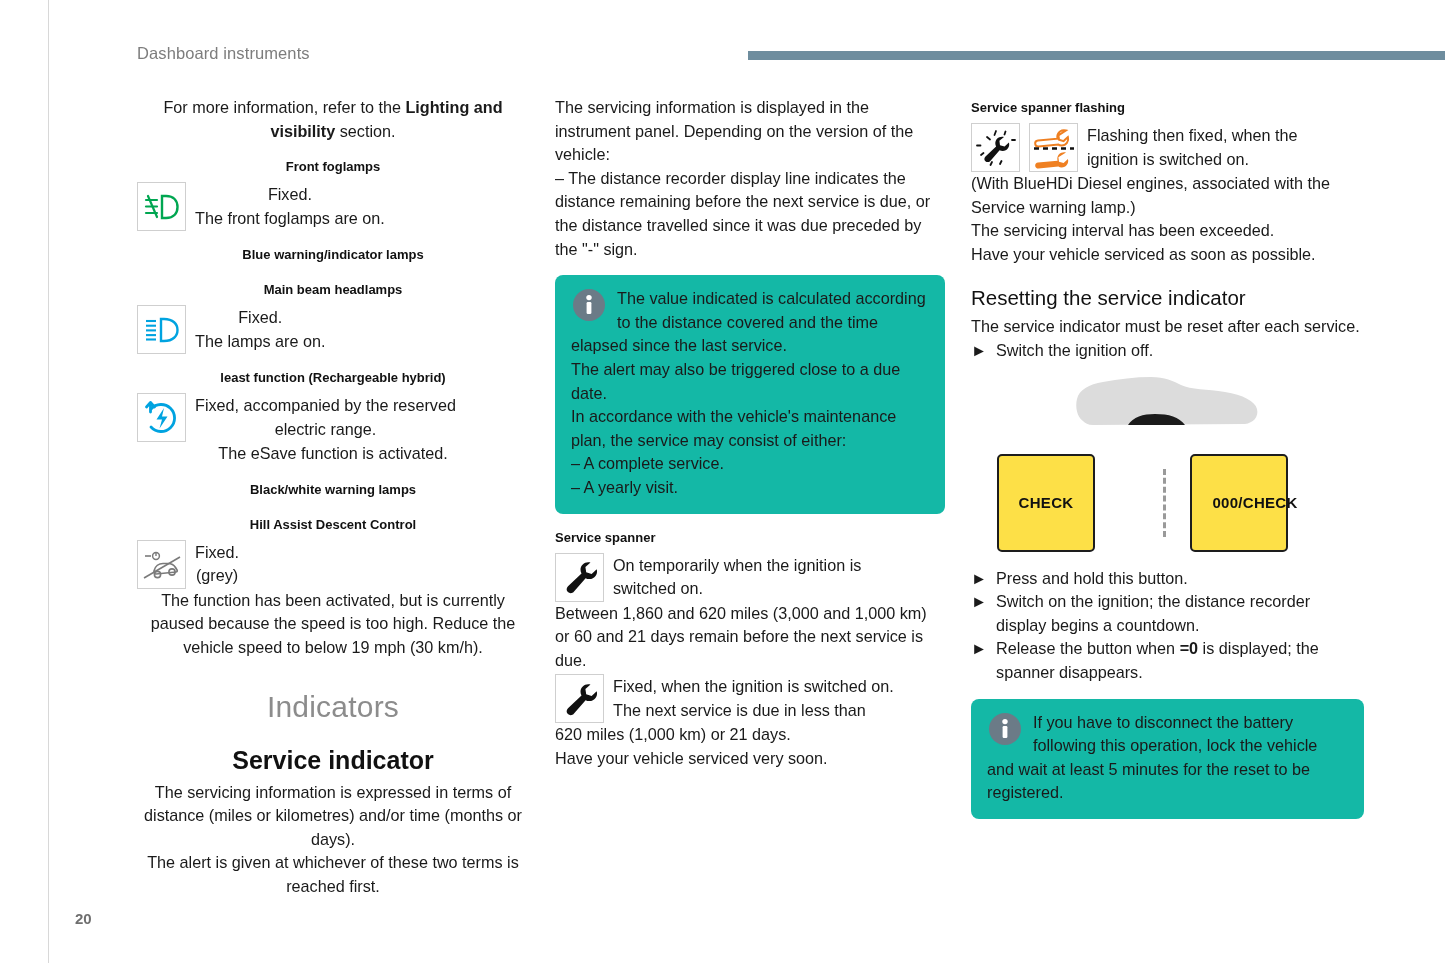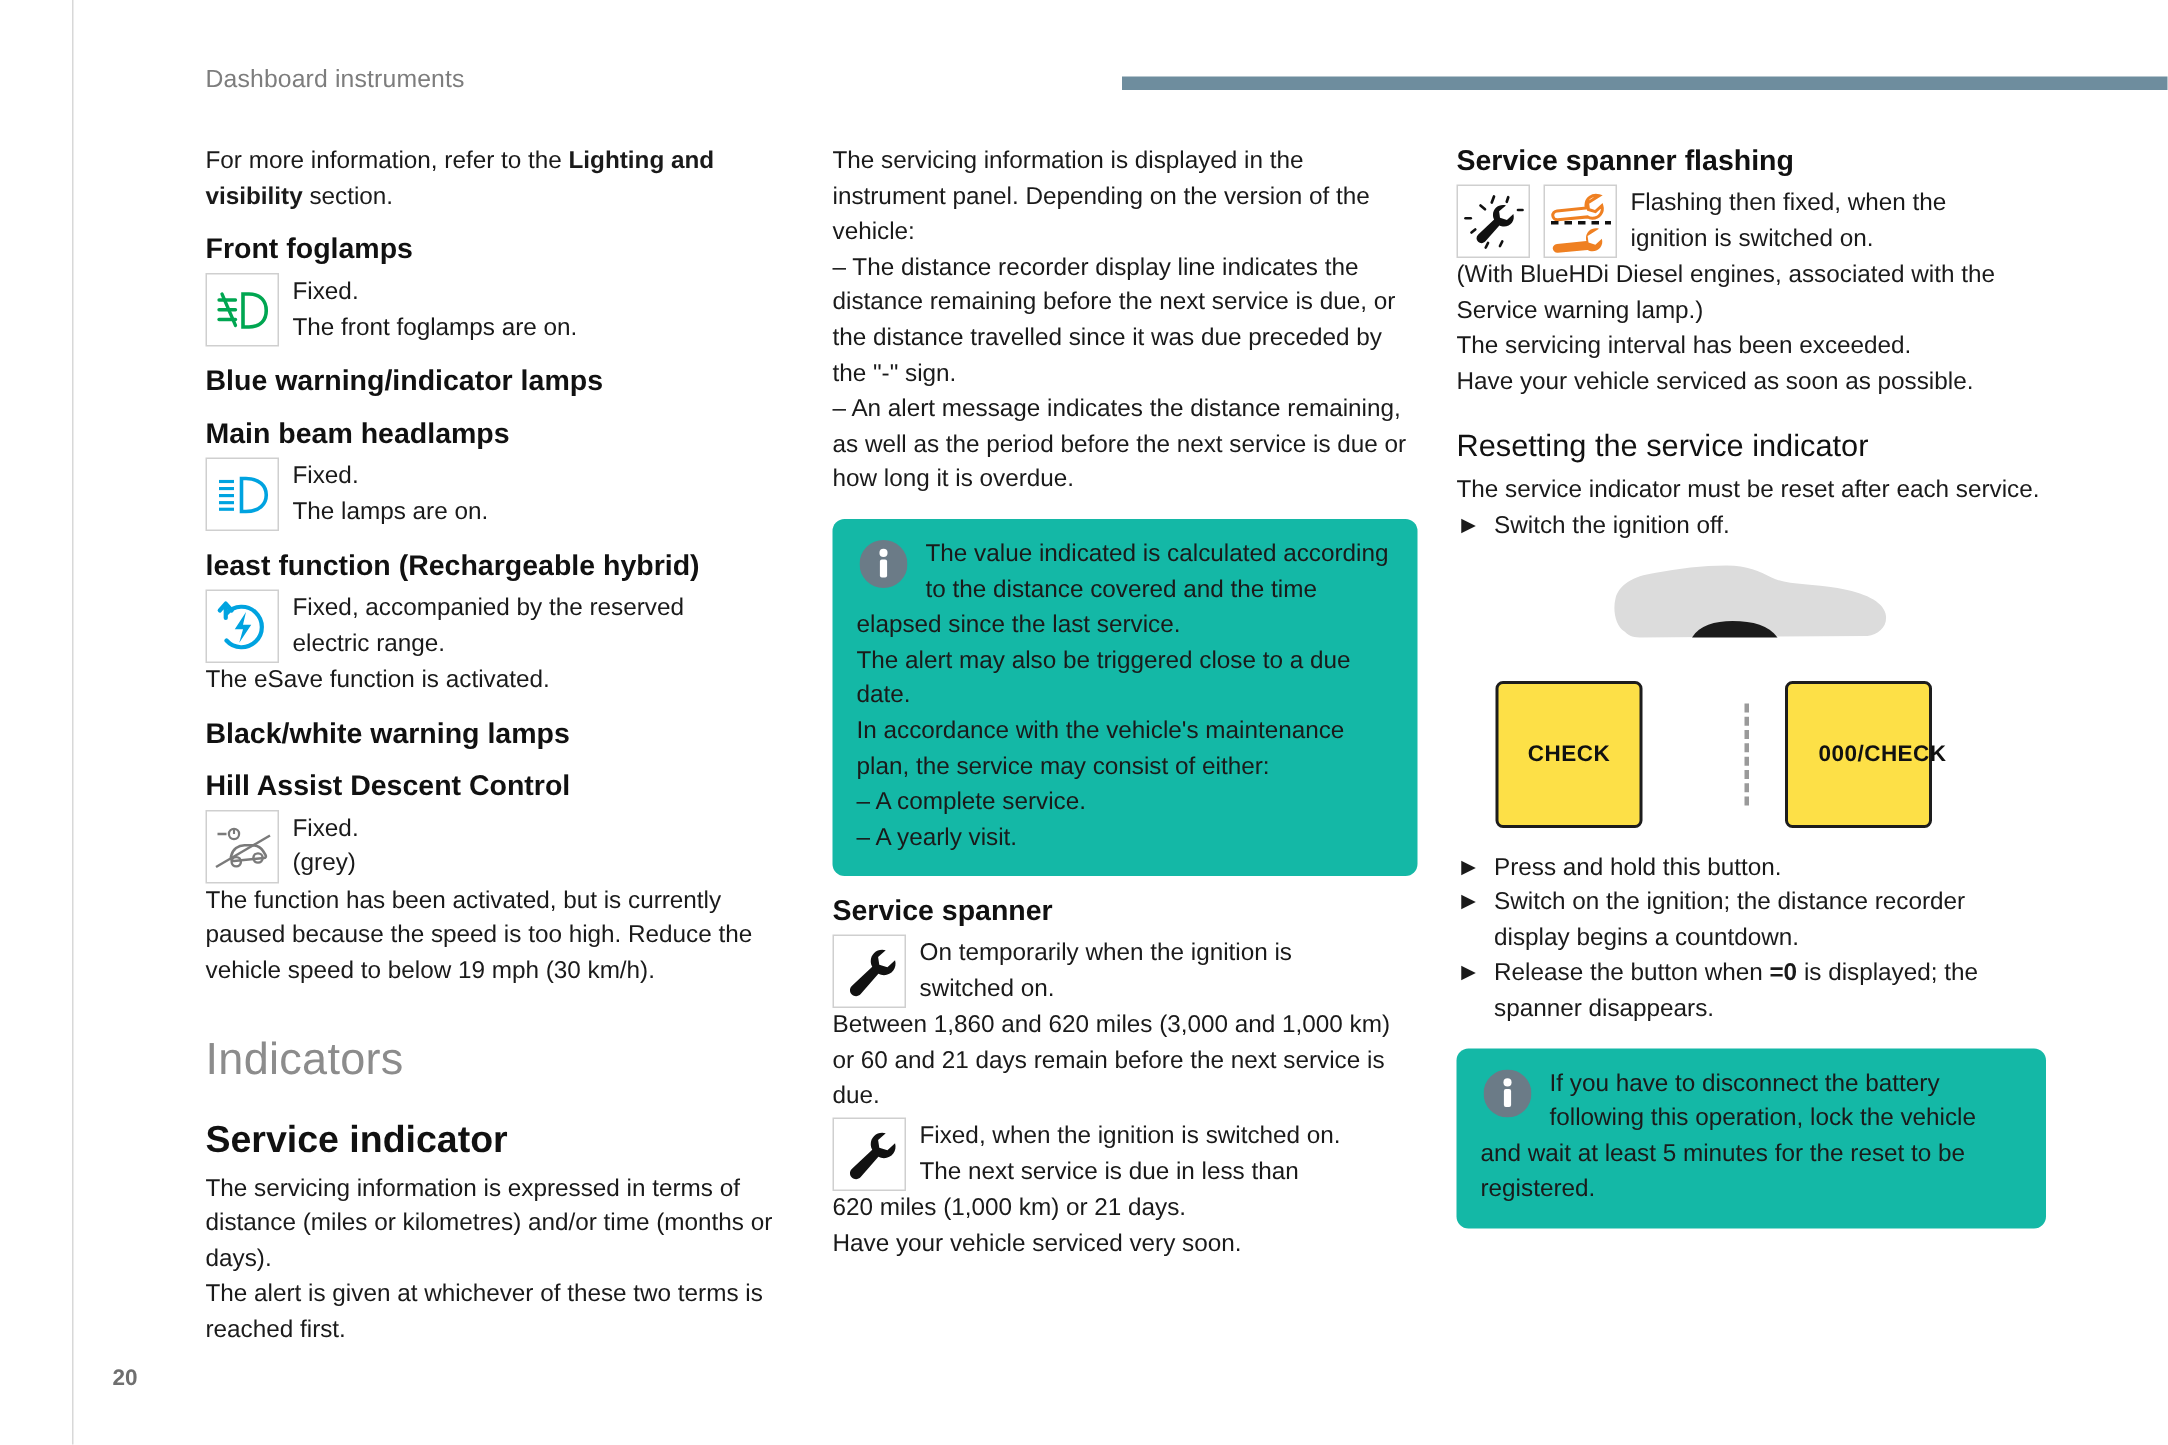--- a/index.html
+++ b/index.html
@@ -26,31 +26,31 @@
   .header-bar {
     position: absolute; left: 748px; top: 51px; width: 697px; height: 9px;
     background: #6e8d9e;
   }
   .page-num {
     position: absolute; left: 75px; top: 910px;
     font-size: 15px; font-weight: bold; color: #6f6f6f;
   }
 
   .col { position: absolute; top: 96px; }
-  .col1 { left: 137px; width: 392px; }
+  .col1 { left: 137px; width: 392px; text-align: center; }
   .col2 { left: 555px; width: 390px; }
   .col3 { left: 971px; width: 393px; }
 
   p, h2, h3, h4 { margin: 0; }
   .body-text {
     font-size: 16.2px; line-height: 23.6px; color: #1a1a1a;
   }
   .b { font-weight: bold; }
   .h-bold {
-    font-size: 19px; font-weight: bold; line-height: 23px;
+    font-size: 13px; font-weight: bold; line-height: 23px;
     margin-top: 12px; margin-bottom: 4px; color: #111;
   }
   .h-section-grey {
     font-size: 30px; color: #8c8c8c; font-weight: normal;
     margin-top: 30px; margin-bottom: 4px; letter-spacing: .2px;
   }
   .h-section-black {
     font-size: 25px; font-weight: bold; color: #111;
     margin-top: 22px; margin-bottom: 6px;
   }
@@ -199,21 +199,20 @@
 
     <h2 class="h-section-grey">Indicators</h2>
     <h2 class="h-section-black">Service indicator</h2>
     <p class="body-text">The servicing information is expressed in terms of distance (miles or kilometres) and/or time (months or days).</p>
     <p class="body-text">The alert is given at whichever of these two terms is reached first.</p>
   </div>
 
   <div class="col col2">
     <p class="body-text">The servicing information is displayed in the instrument panel. Depending on the version of the vehicle:</p>
     <p class="body-text">–  The distance recorder display line indicates the distance remaining before the next service is due, or the distance travelled since it was due preceded by the "-" sign.</p>
-    <p class="body-text">–  An alert message indicates the distance remaining, as well as the period before the next service is due or how long it is overdue.</p>
 
     <div class="callout">
       <svg class="info-ico" viewBox="0 0 32 32">
         <circle cx="16" cy="16" r="16" fill="#6b7b87"></circle>
         <rect x="13.6" y="13" width="4.8" height="12" rx="1.3" fill="#ffffff"></rect>
         <circle cx="16" cy="8.6" r="2.7" fill="#ffffff"></circle>
       </svg>
       <p>The value indicated is calculated according to the distance covered and the time elapsed since the last service.</p>
       <p>The alert may also be triggered close to a due date.</p>
       <p>In accordance with the vehicle's maintenance plan, the service may consist of either:</p>

